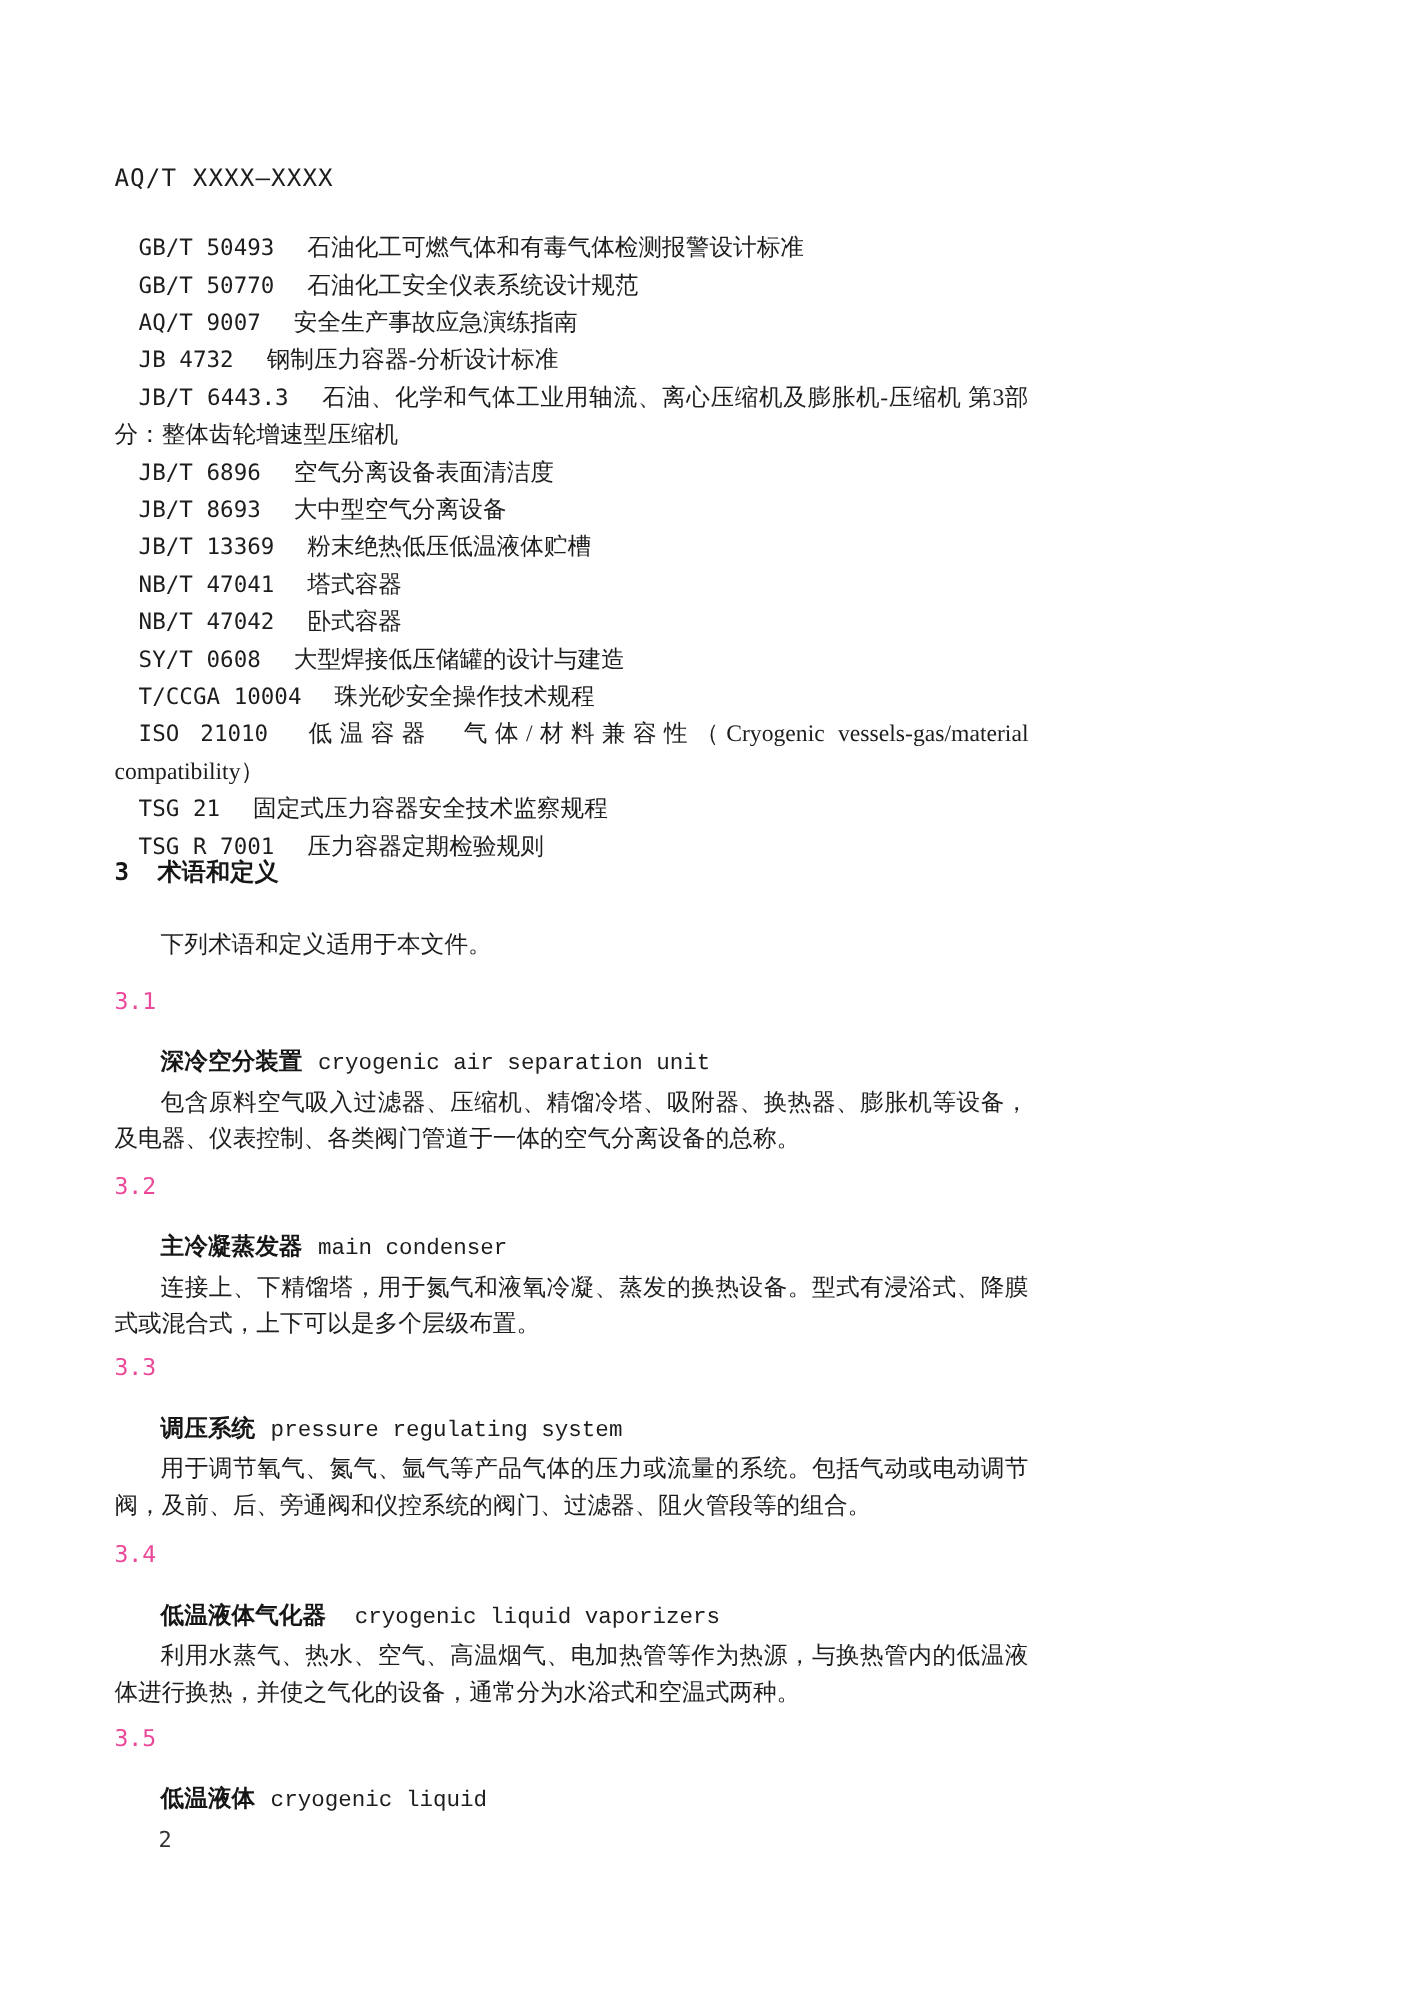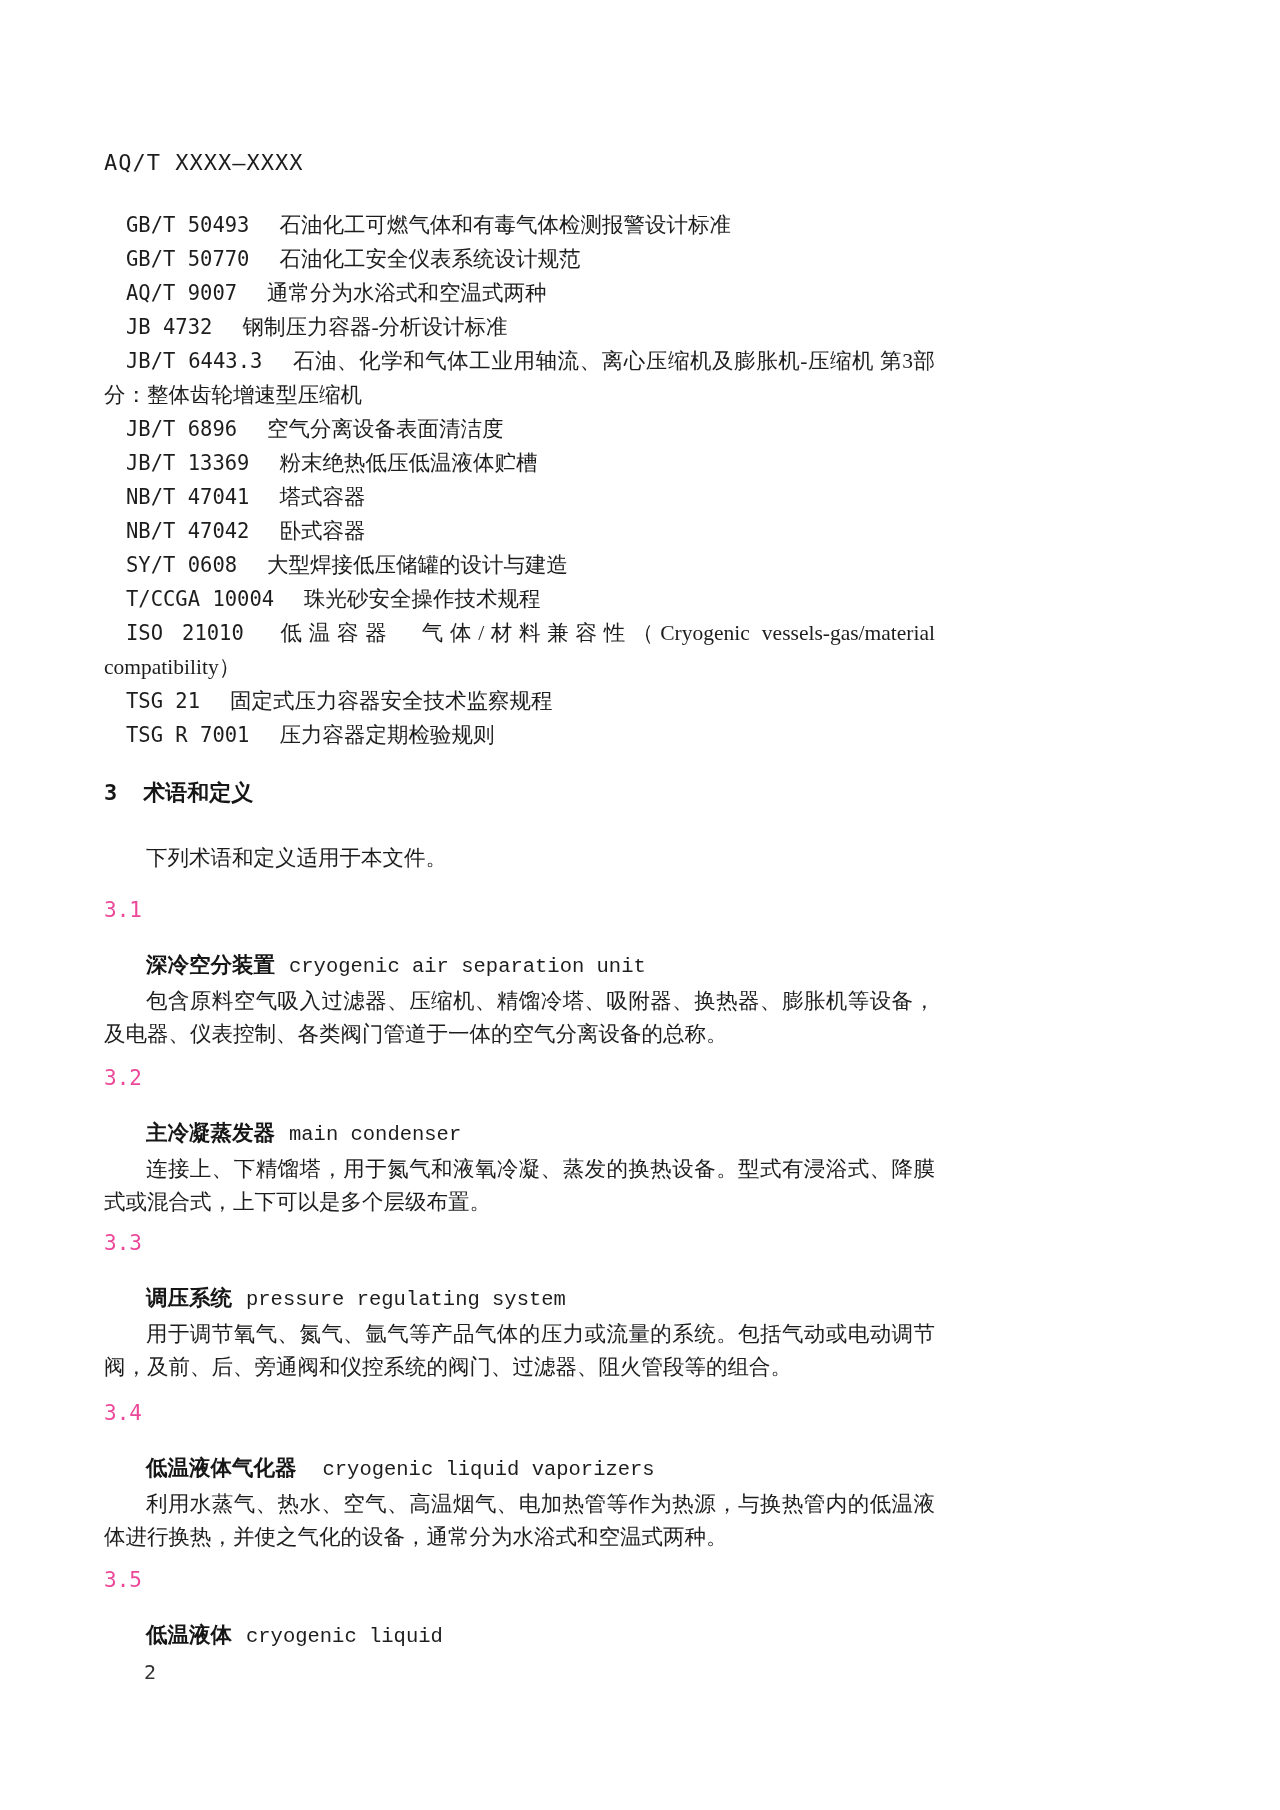--- a/index.html
+++ b/index.html
@@ -95,24 +95,25 @@
 </head>
 <body>
 
 <div class="page">
 
   <div class="doc-header">AQ/T XXXX—XXXX</div>
 
   <div class="refs">
     <p class="ref"><span class="ref-code">GB/T 50493</span><span class="ref-title">石油化工可燃气体和有毒气体检测报警设计标准</span></p>
     <p class="ref"><span class="ref-code">GB/T 50770</span><span class="ref-title">石油化工安全仪表系统设计规范</span></p>
-    <p class="ref"><span class="ref-code">AQ/T 9007</span><span class="ref-title">通常分为水浴式和空温式两种</span></p>
+    <p class="ref"><span class="ref-code">AQ/T 9007</span><span class="ref-title">安全生产事故应急演练指南</span></p>
     <p class="ref"><span class="ref-code">JB 4732</span><span class="ref-title">钢制压力容器-分析设计标准</span></p>
     <p class="ref"><span class="ref-code">JB/T 6443.3</span><span class="ref-title">石油、化学和气体工业用轴流、离心压缩机及膨胀机-压缩机 第3部分：整体齿轮增速型压缩机</span></p>
     <p class="ref"><span class="ref-code">JB/T 6896</span><span class="ref-title">空气分离设备表面清洁度</span></p>
+    <p class="ref"><span class="ref-code">JB/T 8693</span><span class="ref-title">大中型空气分离设备</span></p>
     <p class="ref"><span class="ref-code">JB/T 13369</span><span class="ref-title">粉末绝热低压低温液体贮槽</span></p>
     <p class="ref"><span class="ref-code">NB/T 47041</span><span class="ref-title">塔式容器</span></p>
     <p class="ref"><span class="ref-code">NB/T 47042</span><span class="ref-title">卧式容器</span></p>
     <p class="ref"><span class="ref-code">SY/T 0608</span><span class="ref-title">大型焊接低压储罐的设计与建造</span></p>
     <p class="ref"><span class="ref-code">T/CCGA 10004</span><span class="ref-title">珠光砂安全操作技术规程</span></p>
     <p class="ref"><span class="ref-code">ISO 21010</span><span class="ref-title">低温容器　气体/材料兼容性（Cryogenic vessels-gas/material compatibility）</span></p>
     <p class="ref"><span class="ref-code">TSG 21</span><span class="ref-title">固定式压力容器安全技术监察规程</span></p>
     <p class="ref"><span class="ref-code">TSG R 7001</span><span class="ref-title">压力容器定期检验规则</span></p>
   </div>
 

